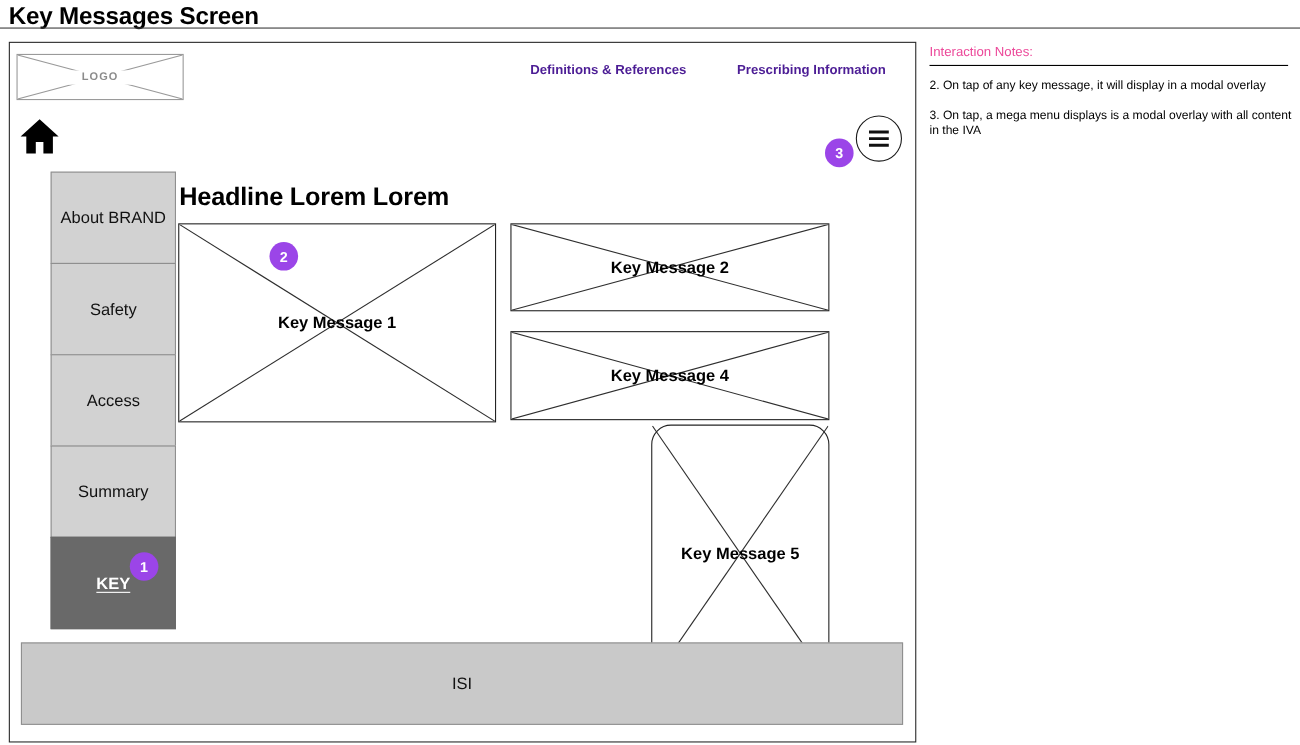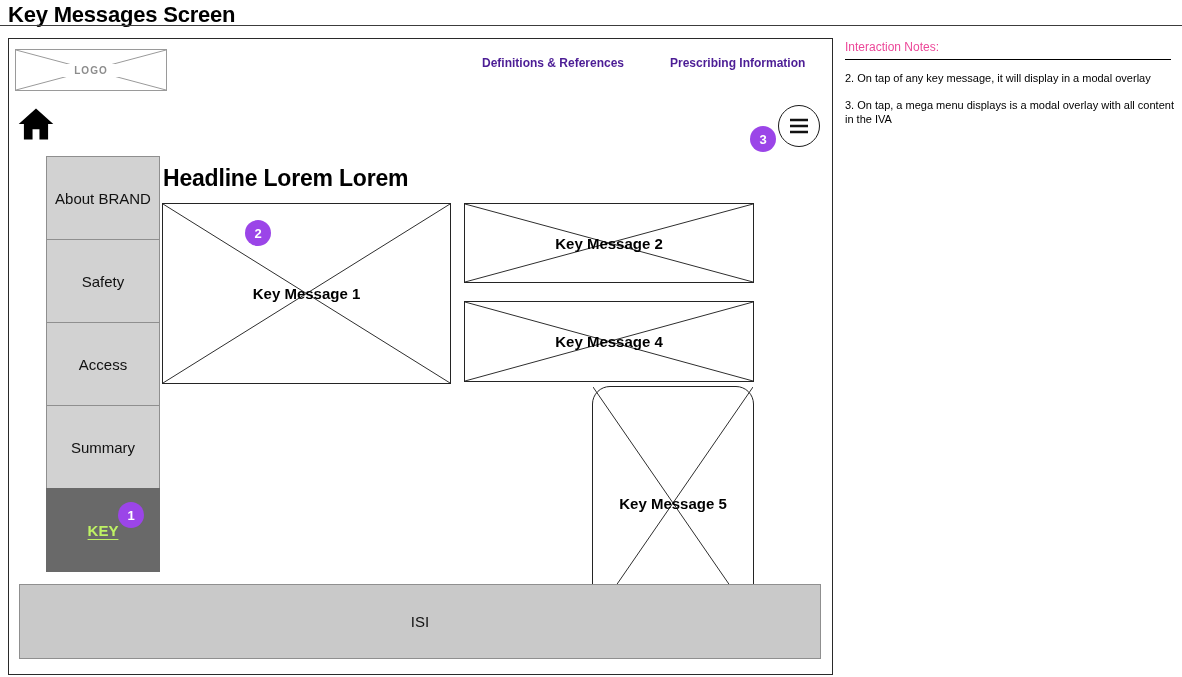--- a/index.html
+++ b/index.html
@@ -80,21 +80,21 @@
   
   .sidebar { position: absolute; left: 9px; top: 117px; width: 114px; }
   .side-item {
     width: 114px; height: 84px; margin-top: -1px;
     background: #D2D2D2; border: 1px solid #8F8F8F;
     display: flex; align-items: center; justify-content: center;
     font-size: 15px; color: #111; cursor: pointer; text-align: center; margin-left: 28px;
   }
   .side-item:first-child { margin-top: 0; }
   .side-item.active {
-    background: #696969; border-color: #696969; color: #bef264;
+    background: #696969; border-color: #696969; color: #ffffff;
     font-weight: bold; text-decoration: underline; text-underline-offset: 3px;
   }
 
   
   .headline {
     position: absolute; left: 154px; top: 126px;
     font-size: 23px; font-weight: bold; color: #000; letter-spacing: -0.2px;
   }
 
   

